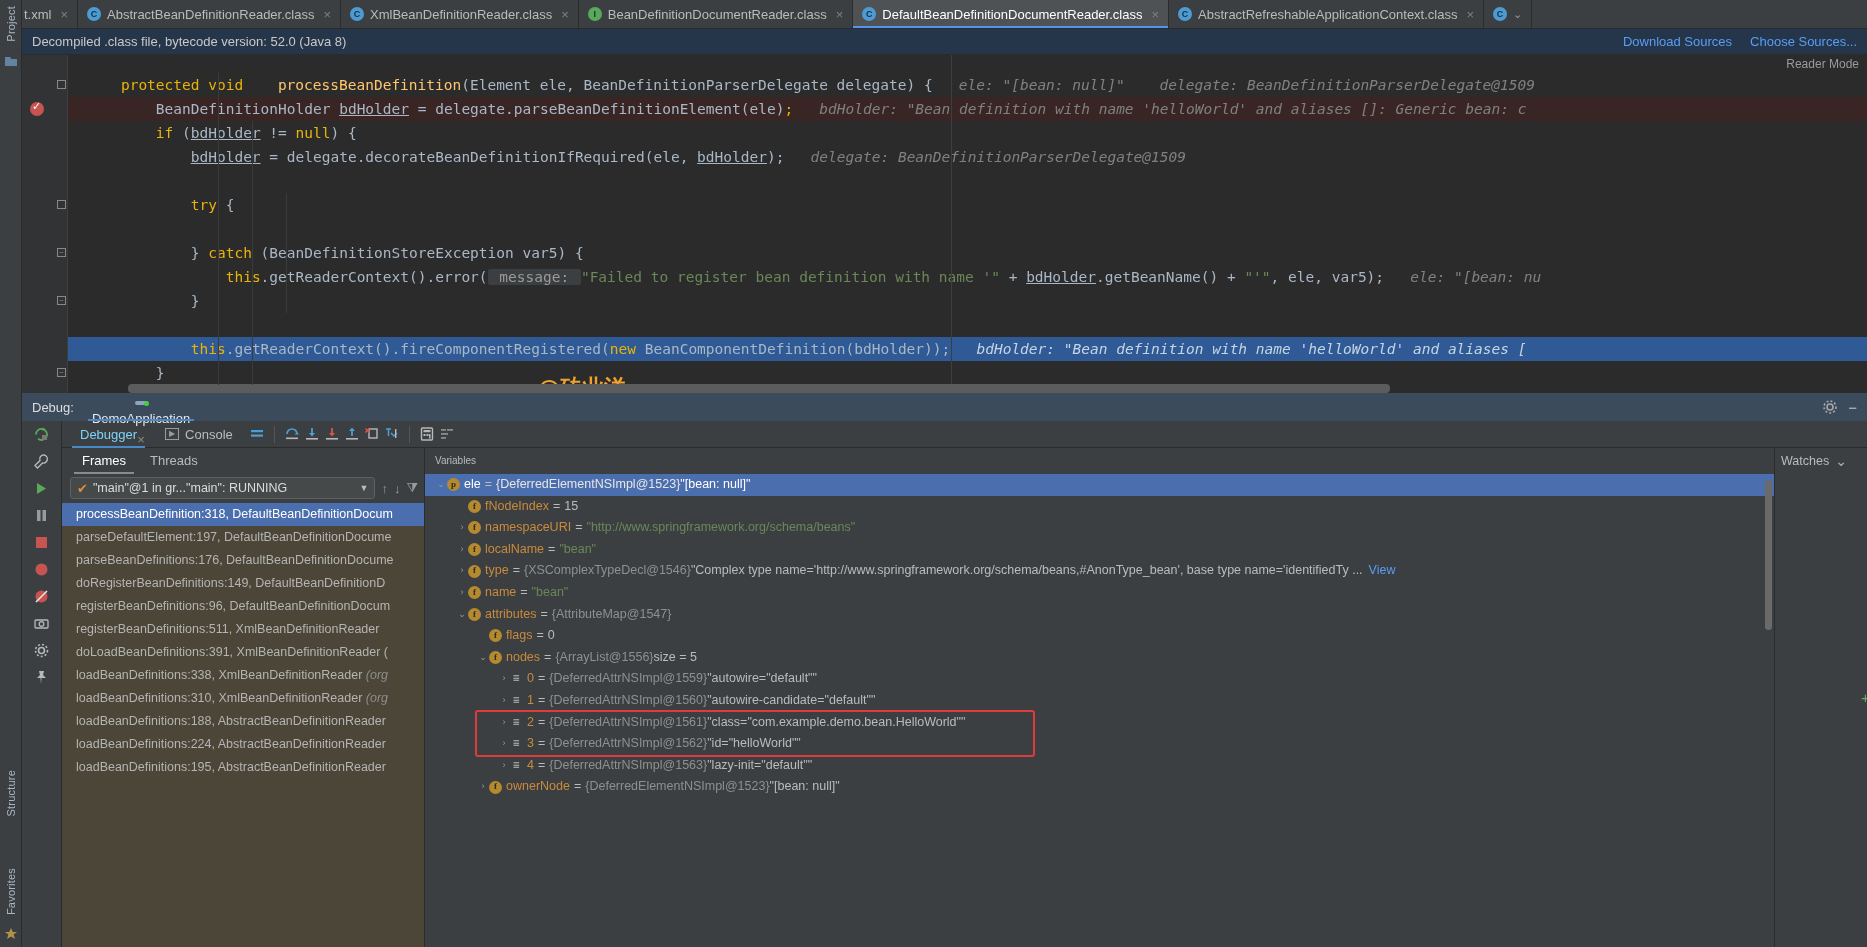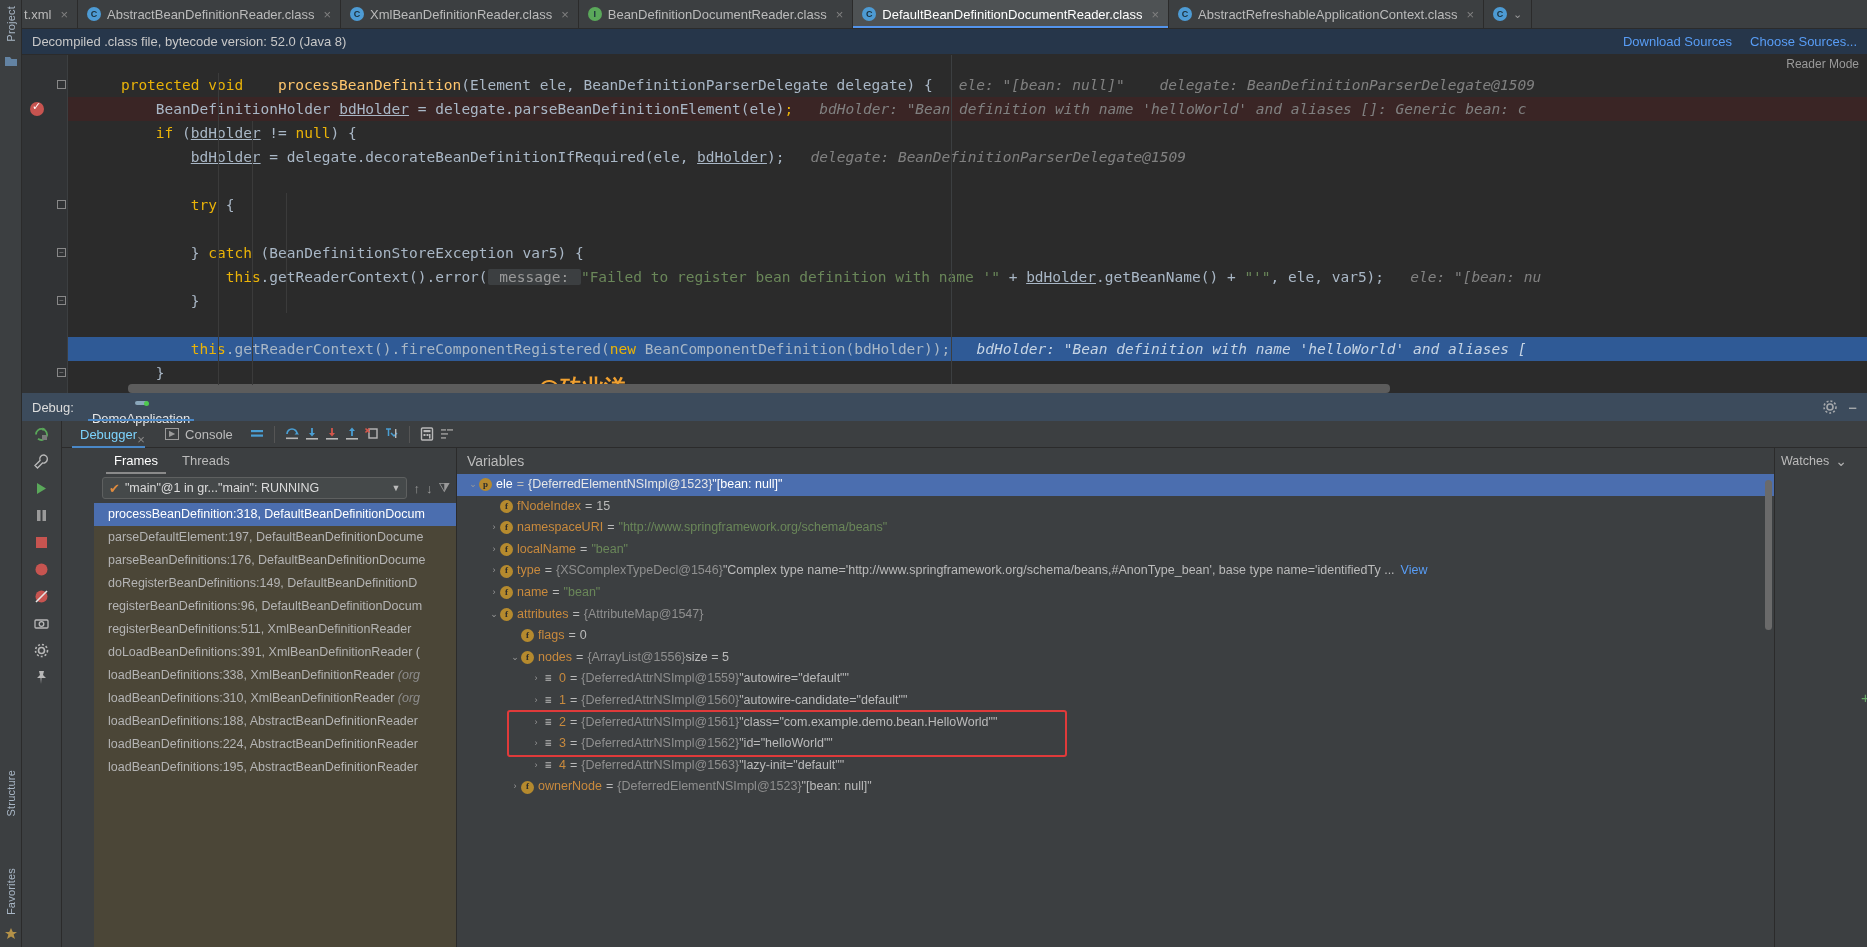--- a/index.html
+++ b/index.html
@@ -143,21 +143,21 @@
   .dbg-tab {
     padding: 0 14px; height: 27px; line-height: 27px; font-size: 13px; color: #bbbbbb; position: relative;
     display: flex; align-items: center; gap: 6px;
   }
   .dbg-tab.active { color: #7dd3fc; }
   .dbg-tab.active::after{content:"";position:absolute;left:6px;right:6px;bottom:0;height:2px;background:#4a88c7;}
   .console-ic{width:14px;height:12px;border:1px solid #9b9b9b;color:#9b9b9b;font-size:8px;line-height:10px;text-align:center;}
   .tb-sep { width: 1px; height: 17px; background: #555; margin: 0 7px; }
   .tb-ic { width: 20px; height: 20px; display:flex; align-items:center; justify-content:center; }
 
-  .panes { flex: 1; display: flex; min-height: 0; margin-left: 32px; }
+  .panes { flex: 1; display: flex; min-height: 0; }
   .frames-pane { width: 363px; flex: 0 0 363px; display: flex; flex-direction: column; border-right: 1px solid #2b2b2b; min-height:0; }
   .subtabs { height: 26px; display: flex; align-items: center; padding-left: 8px; flex: 0 0 26px; }
   .subtab { font-size: 13px; color: #bbbbbb; padding: 0 12px; height: 26px; line-height: 26px; position: relative; }
   .subtab.active { color: #ffffff; }
   .subtab.active::after{content:"";position:absolute;left:4px;right:4px;bottom:0;height:2px;background:#8a8a8a;}
   .thread-row { display: flex; align-items: center; padding: 3px 6px 4px 8px; gap: 6px; }
   .thread-select {
     flex: 1; height: 22px; background: #45494a; border: 1px solid #5e6060; border-radius: 3px;
     display: flex; align-items: center; gap: 5px; padding: 0 6px; font-size: 12.5px; color: #dcdcdc;
   }
@@ -165,21 +165,21 @@
   .caret-d { margin-left: auto; color: #bbb; font-size: 9px; }
   .frames-list { flex: 1; overflow: hidden; background: #4b4637; }
   .frame-row {
     height: 23px; line-height: 23px; font-size: 12.5px; color: #b4b4b4;
     padding-left: 14px; white-space: nowrap; overflow: hidden;
   }
   .frame-row.sel { background: #4b6eaf; color: #ffffff; }
   .frame-row .loc { color: #8d8d8d; font-style: italic; }
 
   .vars-pane { flex: 1; display: flex; flex-direction: column; min-width: 0; border-right:1px solid #2b2b2b;}
-  .vars-hdr { height: 26px; line-height: 26px; font-size: 14px; color: #bbbbbb; padding-left: 10px; flex: 0 0 26px; }
+  .vars-hdr { height: 26px; line-height: 26px; font-size: 10px; color: #bbbbbb; padding-left: 10px; flex: 0 0 26px; }
   .vars-list { flex: 1; overflow: hidden; position: relative; background:#3c3f41; }
   .var-row {
     height: 21.6px; line-height: 21.6px; font-size: 12.5px; color: #bbbbbb; white-space: nowrap;
     display: flex; align-items: center;
   }
   .var-row.sel { background: #4b6eaf; color: #ffffff; }
   .arrow { width: 12px; text-align: center; color: #9a9a9a; font-size: 9px; flex: 0 0 12px; }
   .vicon {
     width: 13px; height: 13px; border-radius: 50%; background: #b58a2e; color: #2b2b2b;
     font-size: 9px; font-weight: bold; display: inline-flex; align-items: center; justify-content: center;

